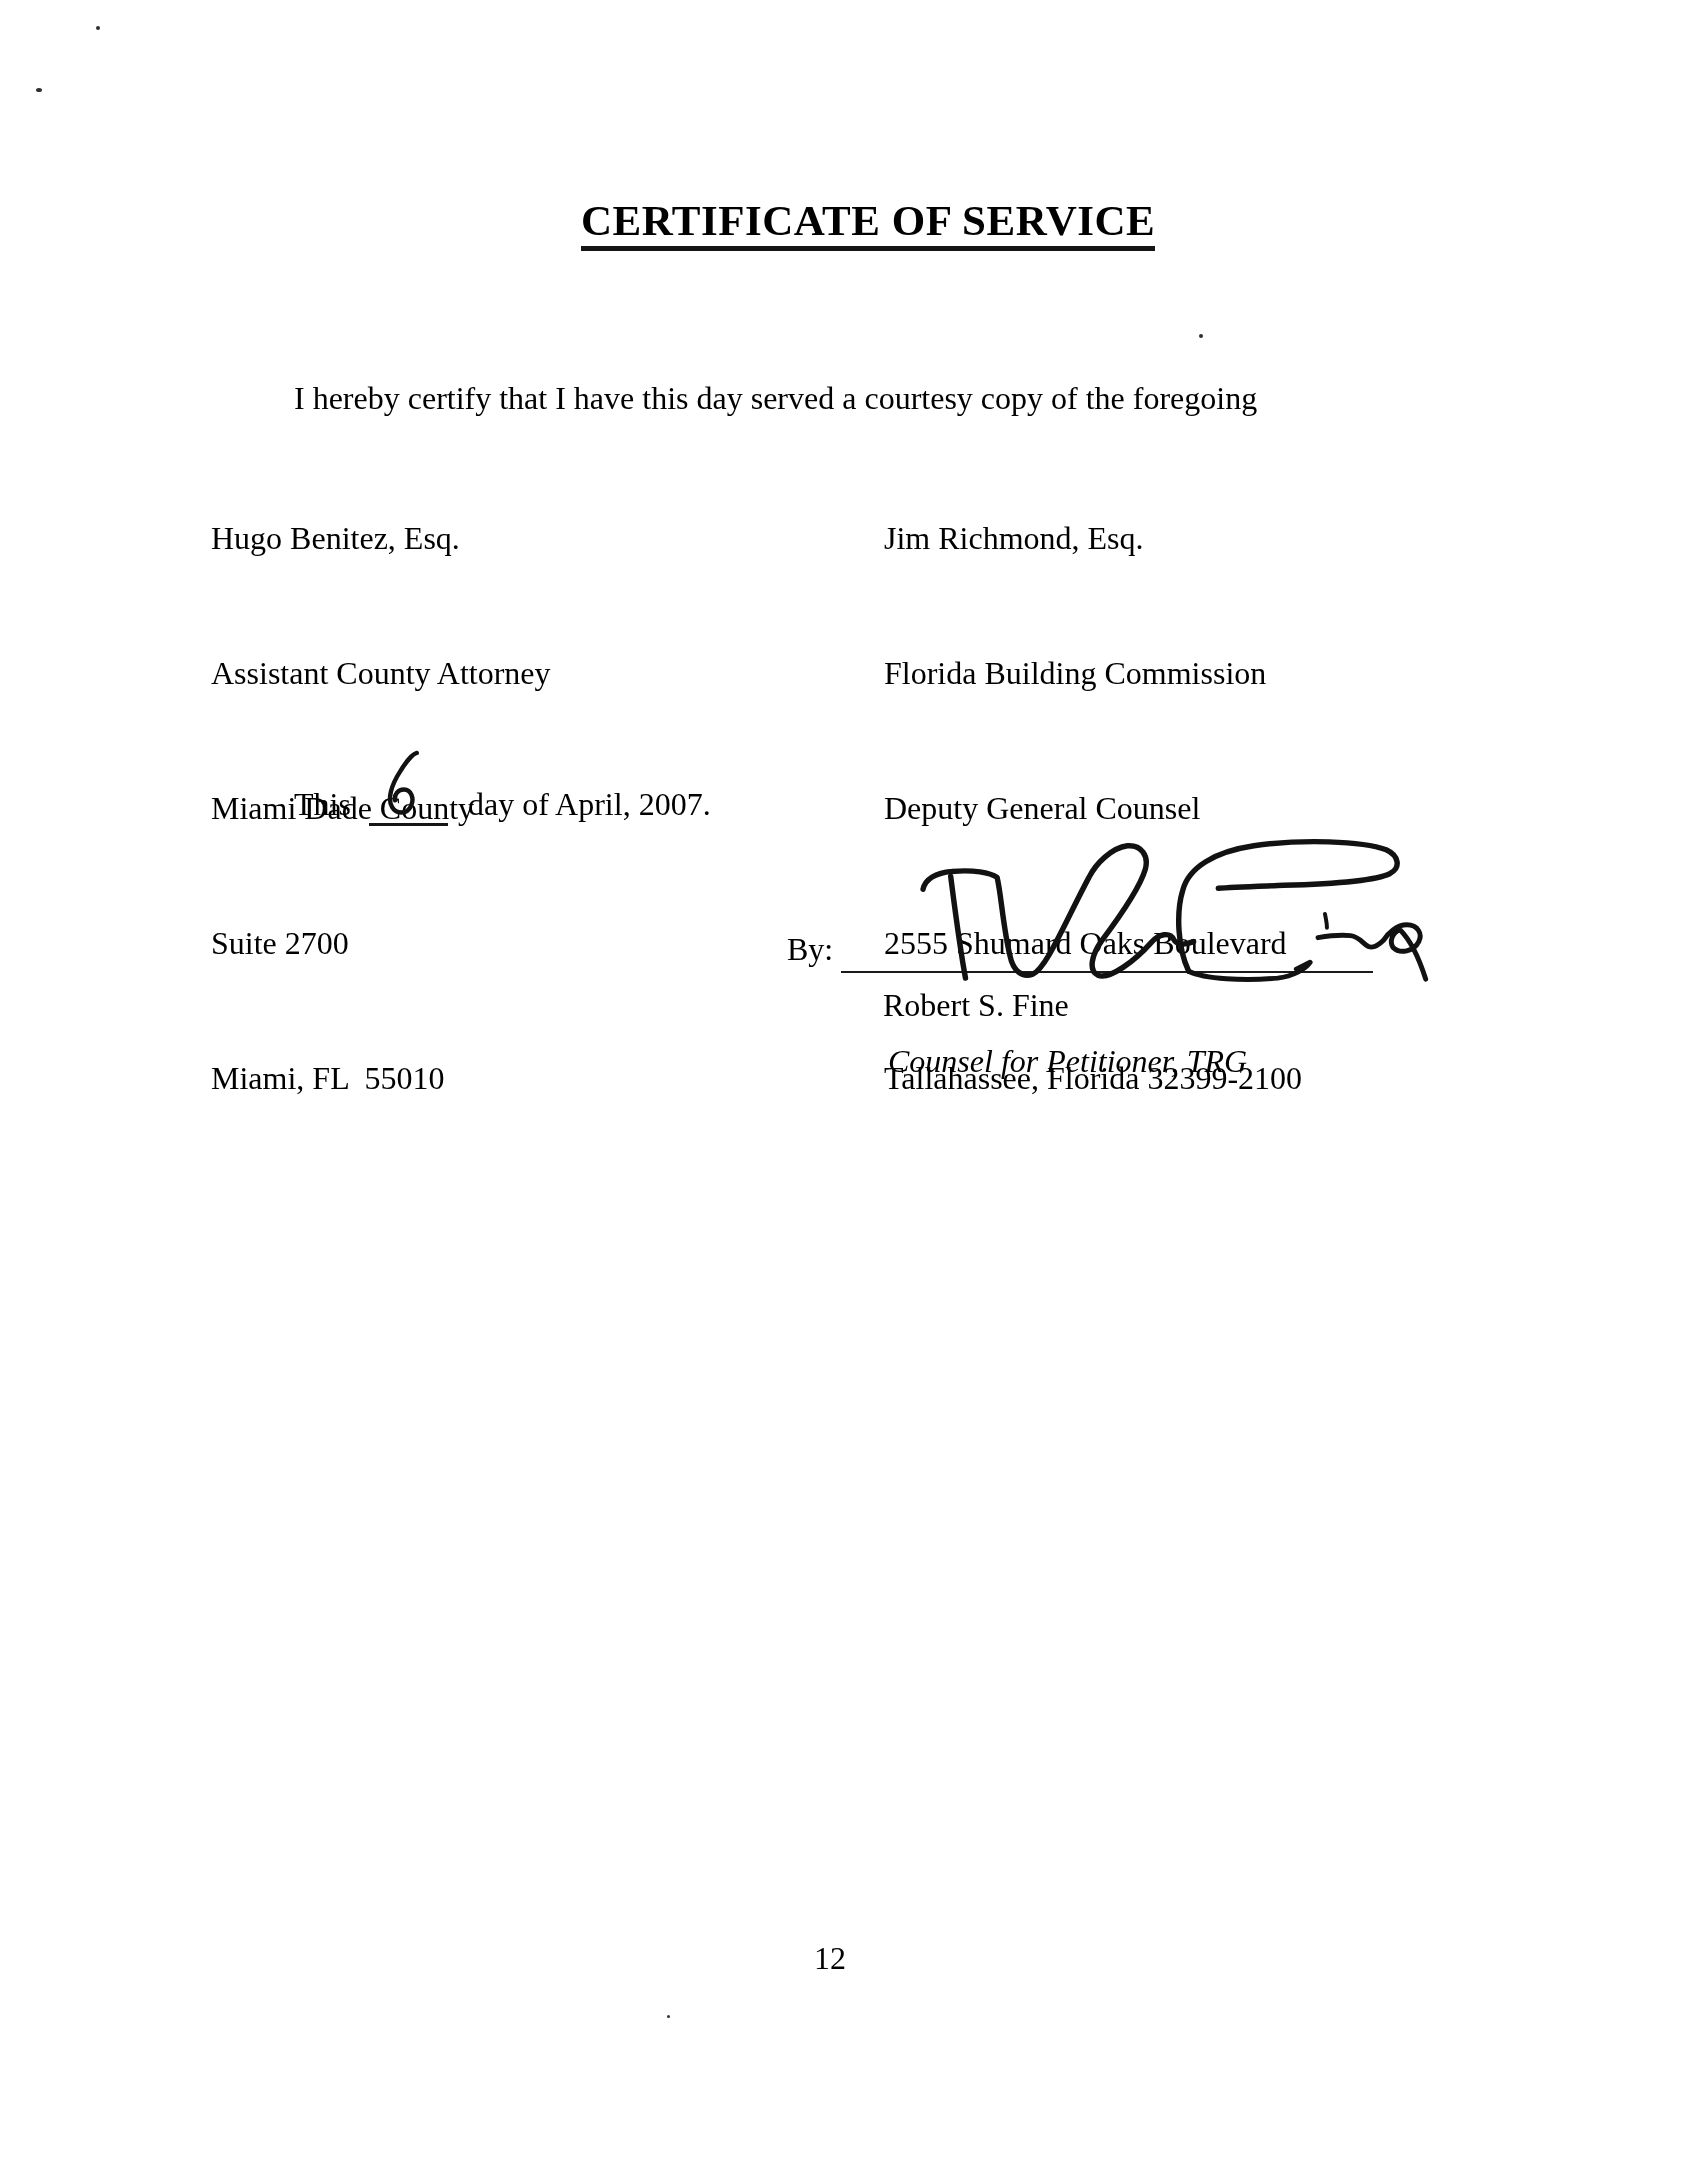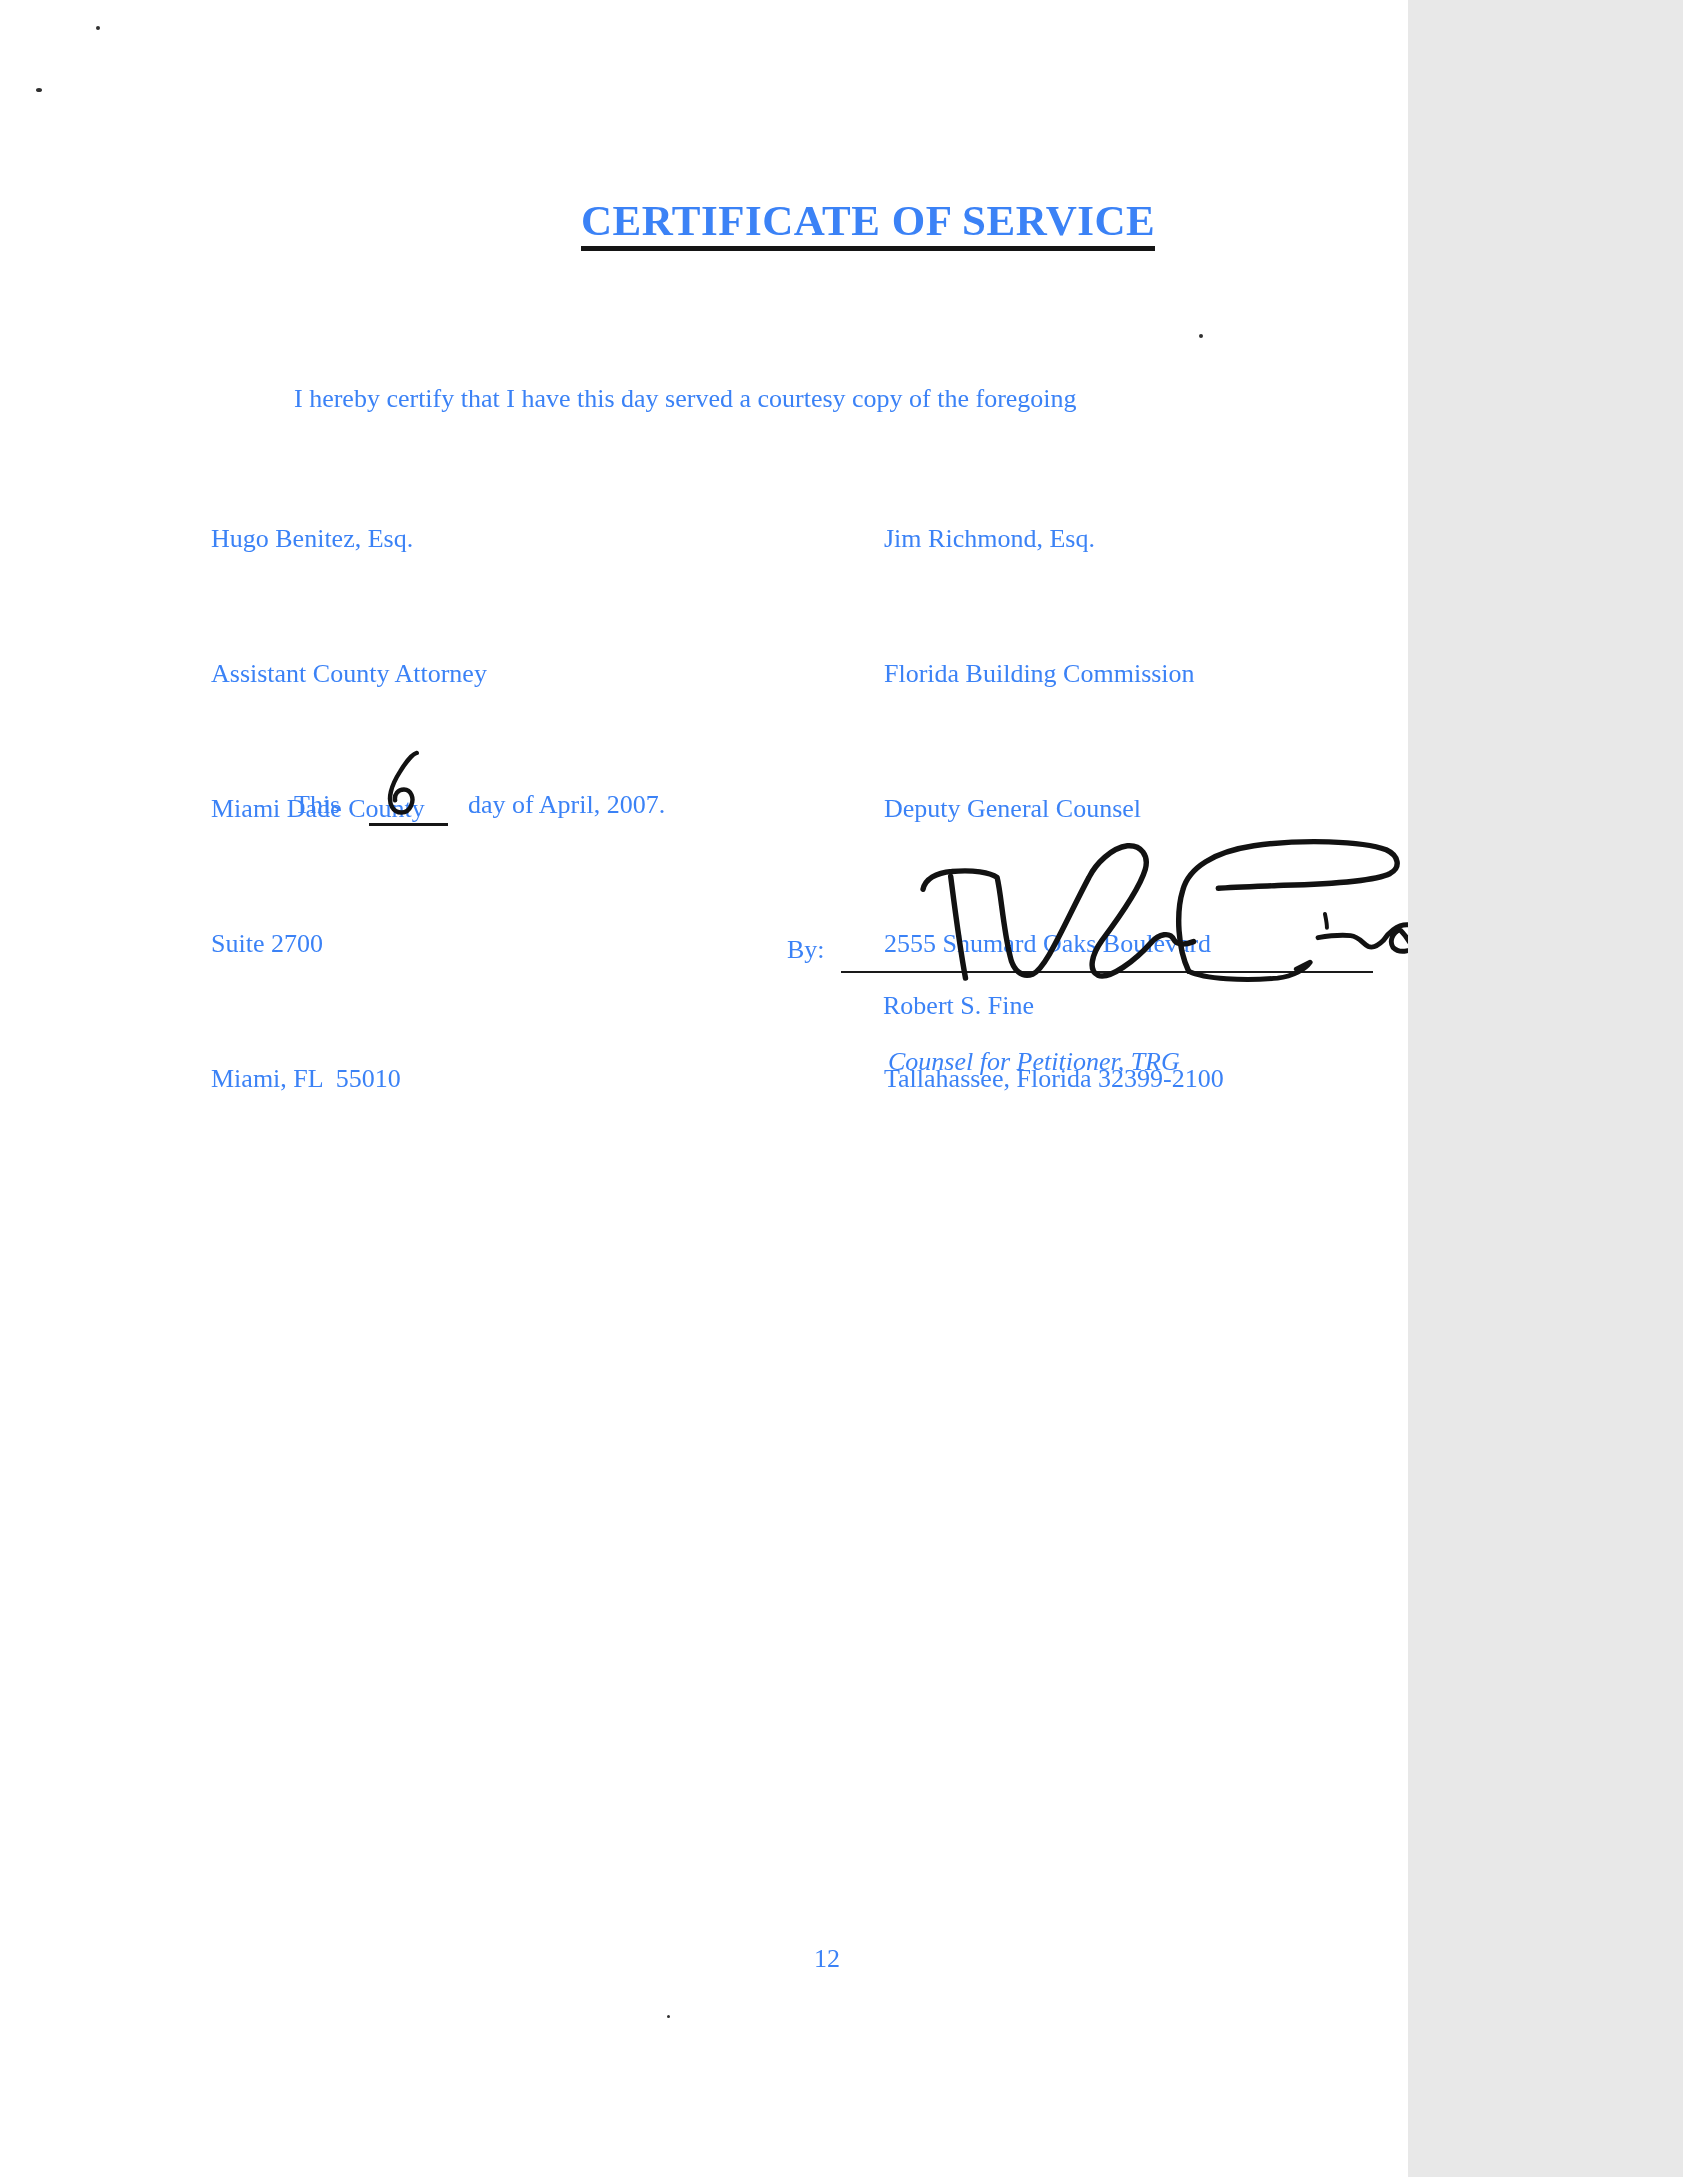--- a/index.html
+++ b/index.html
@@ -2,30 +2,30 @@
 <html><head>
 <meta charset="utf-8">
 <style>
   html, body {
     margin: 0;
     padding: 0;
     background: #e8e8e8;
   }
   .page {
     position: relative;
-    width: 1408px;
+    width: 1683px;
     height: 2177px;
     background: #ffffff;
     font-family: "Liberation Serif", serif;
-    color: #3b82f6;
+    color: #000000;
     overflow: hidden;
   }
   .abs { position: absolute; }
   .doc-text {
-    font-size: 26px;
+    font-size: 32px;
     line-height: 45px;
     white-space: pre;
   }
   .title {
     font-size: 43px;
     line-height: 1;
     font-weight: 700;
     letter-spacing: 0.5px;
     border-bottom: 5px solid #151515;
     padding-bottom: 2px;

